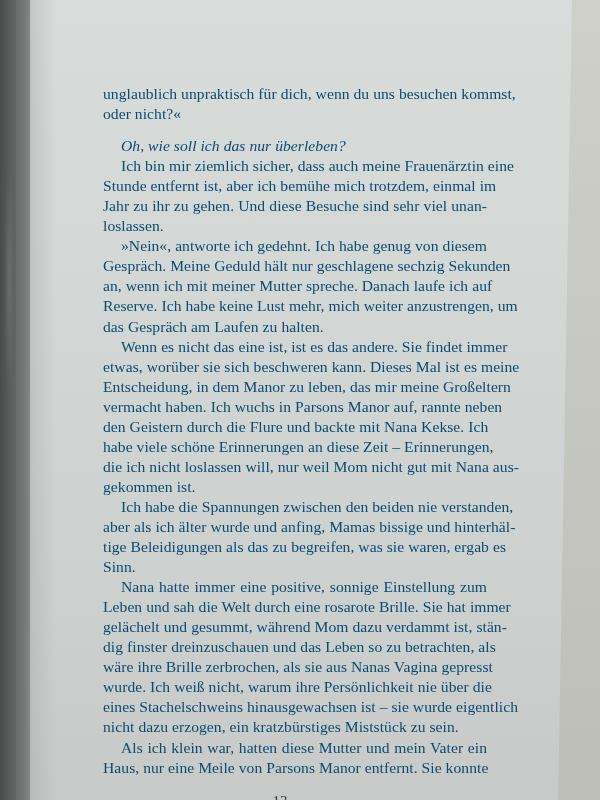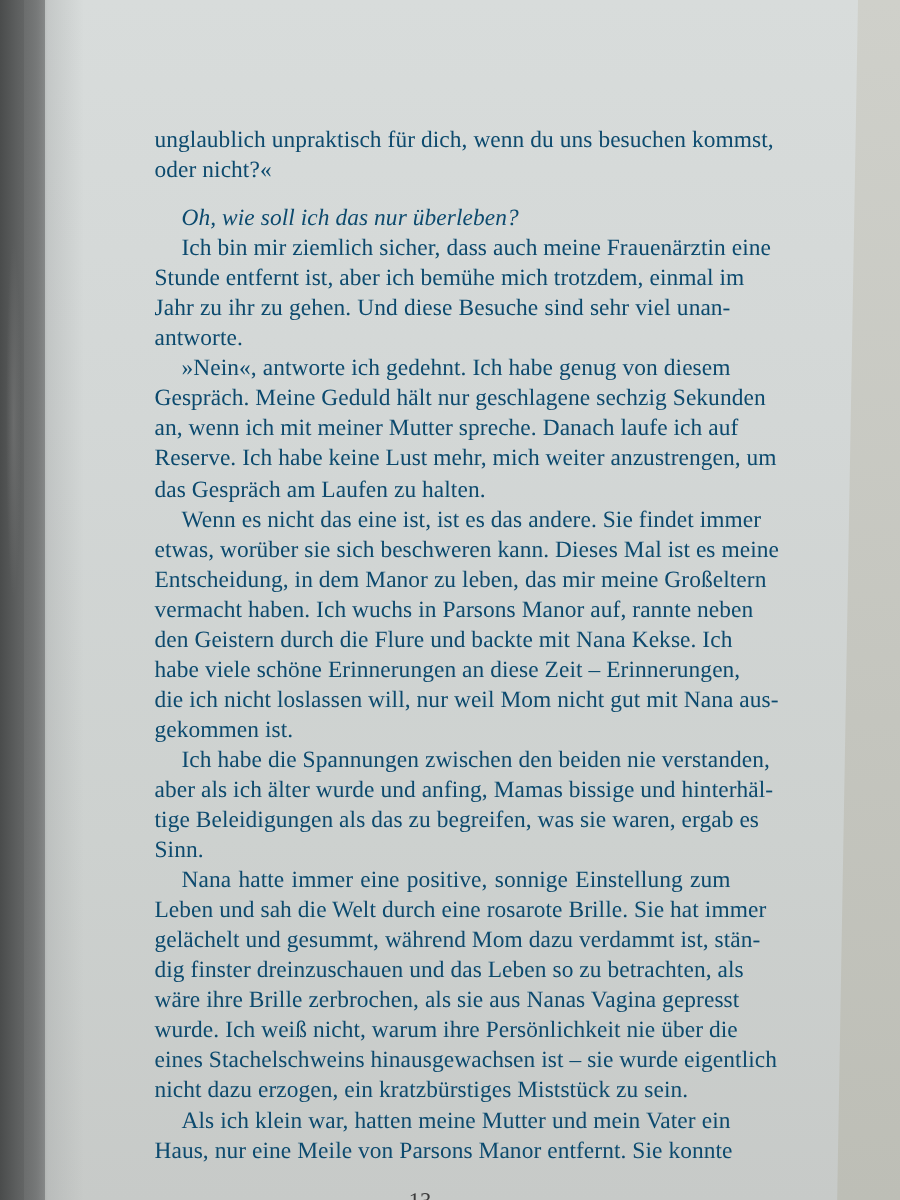--- a/index.html
+++ b/index.html
@@ -104,21 +104,21 @@
   </div>
 
   <div class="p italic">
     <span class="line last indent">Oh, wie soll ich das nur überleben?</span>
   </div>
 
   <div class="p">
     <span class="line indent">Ich bin mir ziemlich sicher, dass auch meine Frauenärztin eine</span>
     <span class="line">Stunde entfernt ist, aber ich bemühe mich trotzdem, einmal im</span>
     <span class="line">Jahr zu ihr zu gehen. Und diese Besuche sind sehr viel unan-</span>
-    <span class="line last">antworte.</span>
+    <span class="line last">loslassen.</span>
   </div>
 
   <div class="p">
     <span class="line indent">»Nein«, antworte ich gedehnt. Ich habe genug von diesem</span>
     <span class="line">Gespräch. Meine Geduld hält nur geschlagene sechzig Sekunden</span>
     <span class="line">an, wenn ich mit meiner Mutter spreche. Danach laufe ich auf</span>
     <span class="line">Reserve. Ich habe keine Lust mehr, mich weiter anzustrengen, um</span>
     <span class="line last">das Gespräch am Laufen zu halten.</span>
   </div>
 
@@ -145,19 +145,19 @@
     <span class="line">Leben und sah die Welt durch eine rosarote Brille. Sie hat immer</span>
     <span class="line">gelächelt und gesummt, während Mom dazu verdammt ist, stän-</span>
     <span class="line">dig finster dreinzuschauen und das Leben so zu betrachten, als</span>
     <span class="line">wäre ihre Brille zerbrochen, als sie aus Nanas Vagina gepresst</span>
     <span class="line">wurde. Ich weiß nicht, warum ihre Persönlichkeit nie über die</span>
     <span class="line">eines Stachelschweins hinausgewachsen ist – sie wurde eigentlich</span>
     <span class="line last">nicht dazu erzogen, ein kratzbürstiges Miststück zu sein.</span>
   </div>
 
   <div class="p">
-    <span class="line indent">Als ich klein war, hatten meine Mutter und mein Vater ein</span>
+    <span class="line indent">Als ich klein war, hatten diese Mutter und mein Vater ein</span>
     <span class="line">Haus, nur eine Meile von Parsons Manor entfernt. Sie konnte</span>
   </div>
 
 </div>
 
 <div class="page-number">13</div>
 
 </body></html>

